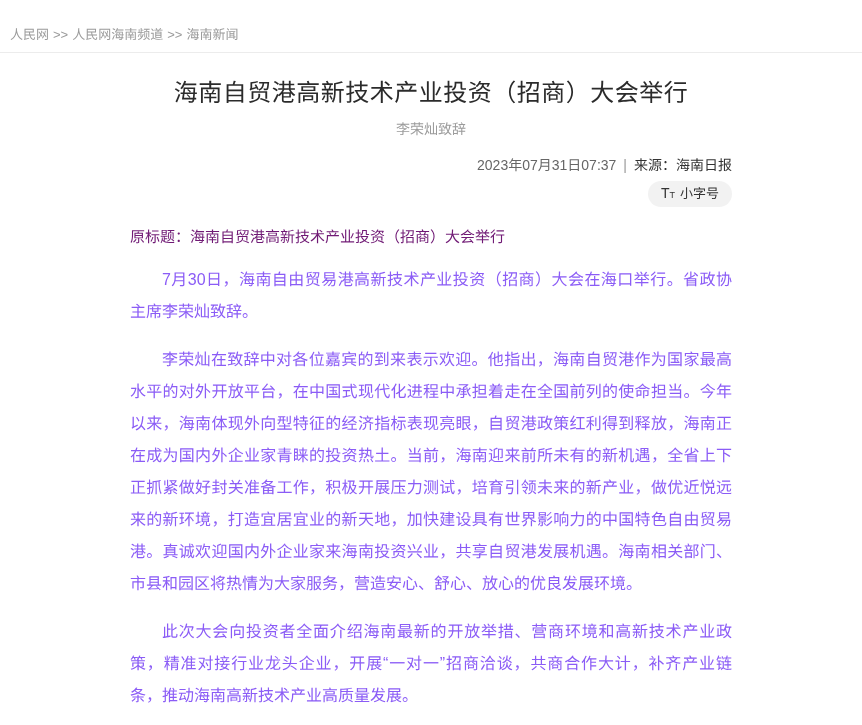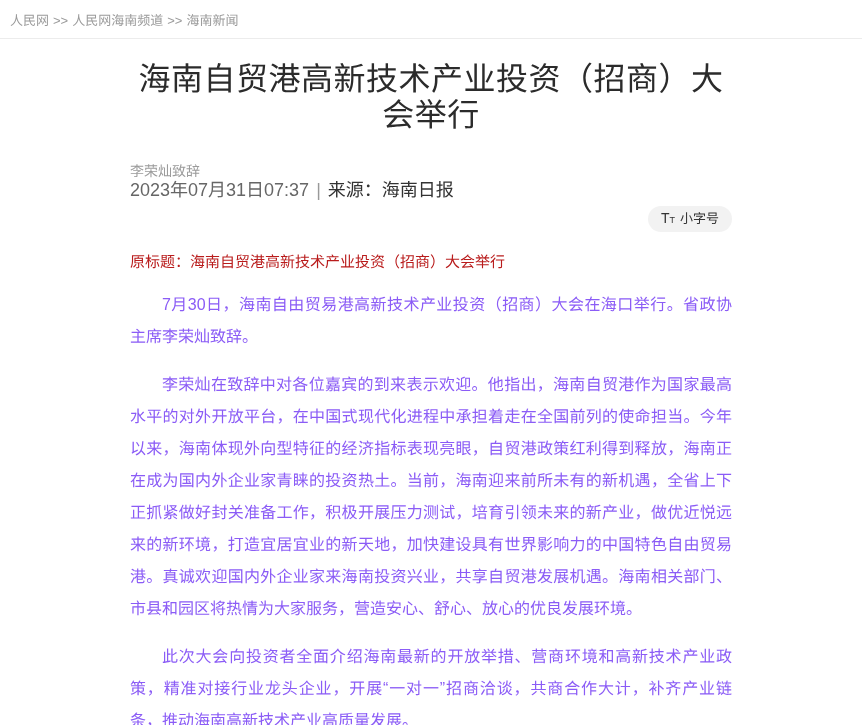--- a/index.html
+++ b/index.html
@@ -9,21 +9,21 @@
   }
   .page {
     width: 862px;
     min-height: 725px;
     background: #ffffff;
     margin: 0 auto;
     position: relative;
   }
   
   .breadcrumb {
-    padding: 10px 0 9px 10px;
+    padding: 24px 0 9px 10px;
     font-size: 13px;
     color: #9b9b9b;
     border-bottom: 1px solid #ececec;
   }
   .breadcrumb a {
     color: #9b9b9b;
     text-decoration: none;
     cursor: pointer;
   }
   .breadcrumb .sep {
@@ -31,35 +31,37 @@
     color: #9b9b9b;
   }
   
   .article {
     width: 602px;
     margin: 0 auto;
     padding-top: 22px;
   }
   .article-title {
     text-align: center;
-    font-size: 32px;
+    font-size: 24px;
     font-weight: 400;
     color: #2b2b2b;
     line-height: 36px;
     letter-spacing: 0.5px;
   }
   .article-subtitle {
+    text-align: center;
     font-size: 14px;
     color: #9b9b9b;
-    margin-top: 28px;
+    margin-top: 8px;
     line-height: 20px;
   }
   .article-meta {
-    text-align: left;
-    font-size: 18px;
+    text-align: right;
+    font-size: 14px;
+    margin-top: 17px;
     line-height: 18px;
     color: #666666;
   }
   .article-meta .meta-divider {
     margin: 0 7px;
     color: #999999;
   }
   .article-meta .meta-source {
     color: #333333;
   }
@@ -87,21 +89,21 @@
     color: #333333;
     display: inline-flex;
     align-items: baseline;
   }
   .fontsize-pill .t-big { font-size: 14px; }
   .fontsize-pill .t-small { font-size: 9px; }
   
   .original-title {
     margin-top: 19px;
     font-size: 15px;
-    color: #b91c1c;
+    color: #701a75;
     line-height: 22px;
   }
   .article-body p {
     font-size: 16px;
     color: #8b5cf6;
     line-height: 32px;
     text-indent: 2em;
     text-align: justify;
     margin-top: 16px;
   }

